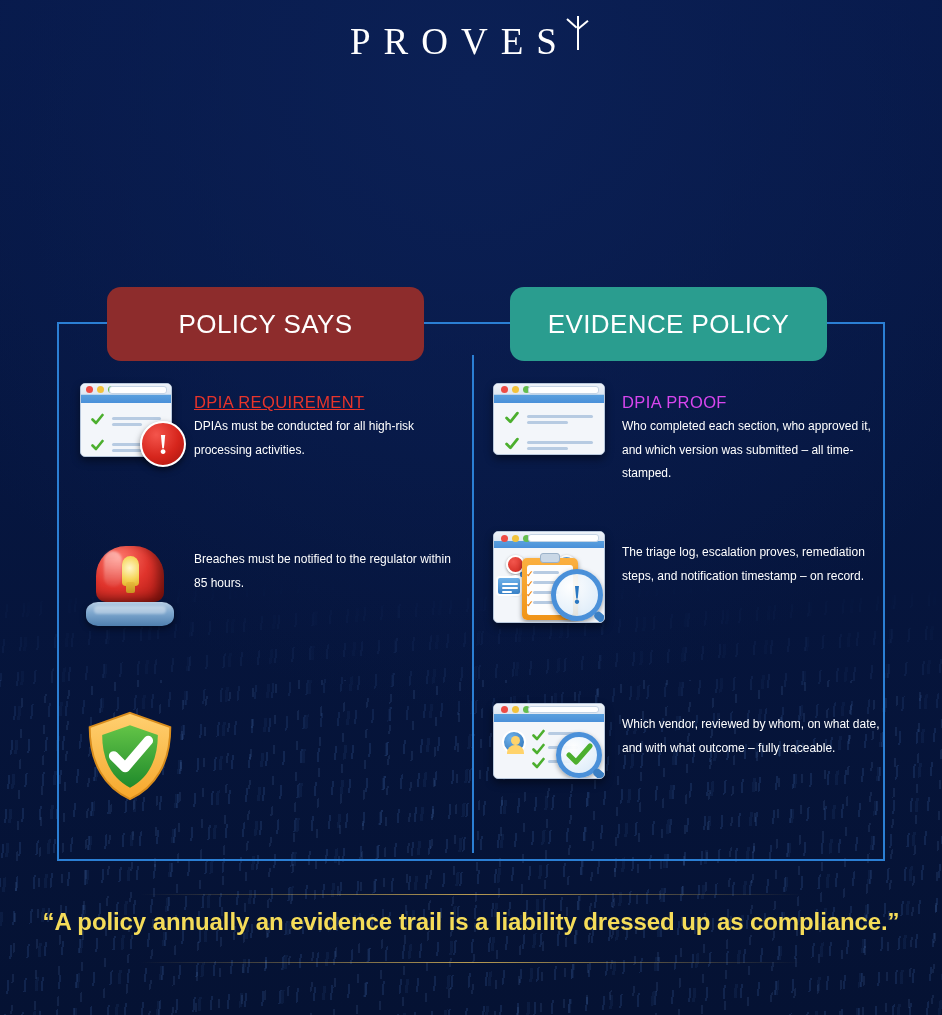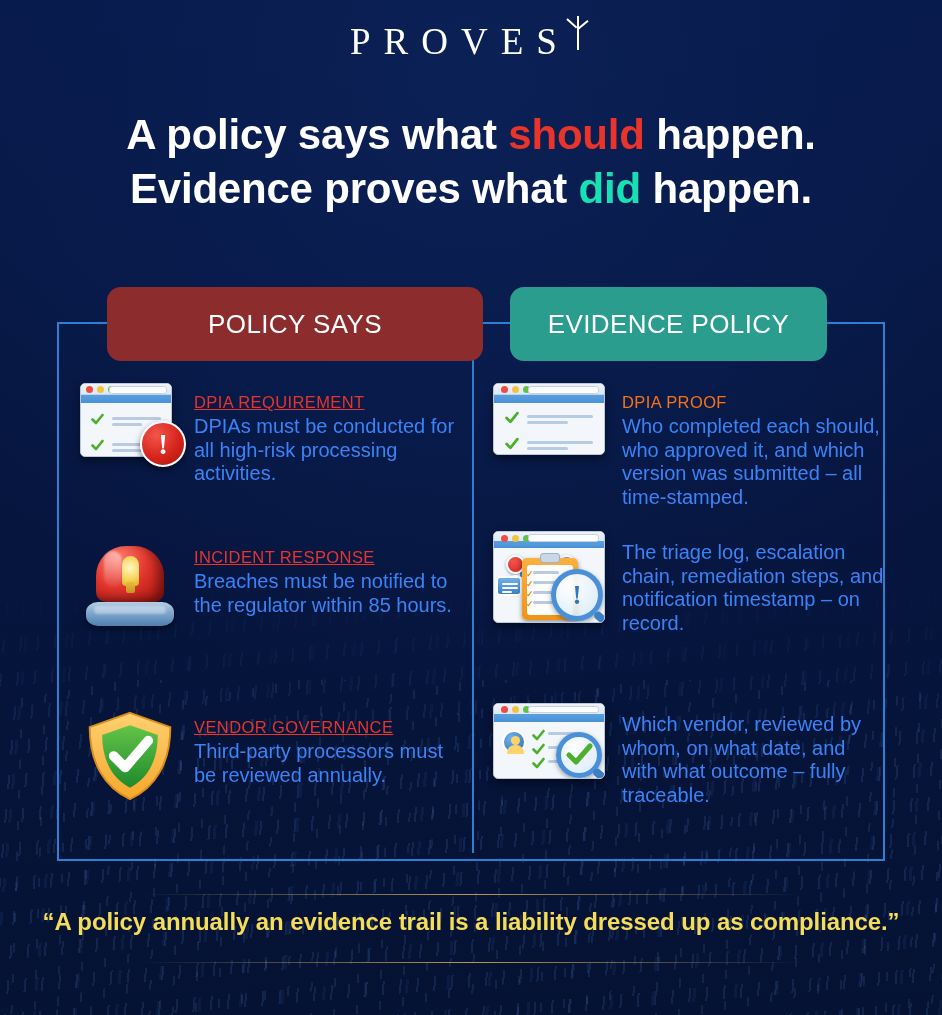--- a/index.html
+++ b/index.html
@@ -77,41 +77,41 @@
   .divider{
     position:absolute; left:472px; top:355px; width:2px; height:498px;
     background:#2b7fd4;
   }
 
   .chip{
     position:absolute; top:287px; height:74px; border-radius:14px;
     display:flex; align-items:center; justify-content:center;
     color:#fff; font-size:26px; font-weight:400; letter-spacing:.4px;
   }
-  .chip-policy{ left:107px; width:376px; background:#8d2c2c; }
+  .chip-policy{ left:107px; width:317px; background:#8d2c2c; }
   .chip-evidence{ left:510px; width:317px; background:#2a9d8f; }
 
   
   .col{ position:absolute; }
   .col-left{ left:80px; top:383px; width:380px; }
   .col-right{ left:490px; top:383px; width:395px; }
 
   .row{ display:flex; gap:14px; align-items:flex-start; }
   .row + .row{ margin-top:0; }
   .icon-cell{ flex:0 0 auto; display:flex; align-items:flex-start; justify-content:center; }
   .txt-cell{ flex:1 1 auto; padding-top:10px; }
 
   .row-title{
     font-size:16.5px; font-weight:400; letter-spacing:.4px;
     margin-bottom:3px; text-transform:uppercase;
   }
   .t-red{ color:#e8342b;text-decoration:underline; }
-  .t-teal{ color:#f97316; }
+  .t-teal{ color:#d946ef; }
   .row-body{
-    color:#3b82f6; font-size:20px; line-height:23.5px; font-weight:400;
+    color:#ffffff; font-size:12px; line-height:23.5px; font-weight:400;
   }
 
   
   .lr1{ position:absolute; top:0;   left:0; width:380px; }
   .lr2{ position:absolute; top:155px; left:0; width:380px; }
   .lr3{ position:absolute; top:325px; left:0; width:380px; }
   .rr1{ position:absolute; top:0;   left:0; width:395px; }
   .rr2{ position:absolute; top:148px; left:0; width:395px; }
   .rr3{ position:absolute; top:320px; left:0; width:395px; }
 
@@ -267,28 +267,20 @@
     <div class="logo">
       <span>PROVES</span>
       <span class="logo-rune">
         <i class="stem"></i>
           <i class="d1"></i>
           <i class="d2"></i>
       </span>
     </div>
   </div>
 
-  <div class="headline">
-    <div>
-      <span>A policy says what </span><span class="hl-red">should</span><span> happen.</span>
-    </div>
-    <div>
-      <span>Evidence proves what </span><span class="hl-teal">did</span><span> happen.</span>
-    </div>
-  </div>
 
   <div class="frame"></div>
   <div class="divider"></div>
 
   <div class="chip chip-policy">POLICY SAYS</div>
   <div class="chip chip-evidence">EVIDENCE POLICY</div>
 
   <div class="col col-left">
 
     <div class="row lr1">
@@ -341,21 +333,20 @@
     <div class="row lr2">
       <div class="icon-cell" style="width:100px;justify-content:center;">
         <div class="siren">
           <span class="dome"></span>
           <span class="glass"></span>
           <span class="bulb"></span>
           <span class="base"></span>
         </div>
       </div>
       <div class="txt-cell">
-        <div class="row-title t-red">INCIDENT RESPONSE</div>
         <div class="row-body">Breaches must be notified to the regulator within 85 hours.</div>
       </div>
     </div>
 
     <div class="row lr3">
       <div class="icon-cell" style="width:100px;justify-content:center;">
         <svg class="shield" viewBox="0 0 100 100">
           <defs>
             <linearGradient id="shOuter" x1="0" y1="0" x2="0" y2="1">
               <stop offset="0" stop-color="#ffd071"></stop>
@@ -365,24 +356,20 @@
             <linearGradient id="shInner" x1="0" y1="0" x2="0" y2="1">
               <stop offset="0" stop-color="#63c447"></stop>
                 <stop offset="1" stop-color="#1f8a2b"></stop>
             </linearGradient>
           </defs>
           <path d="M50 5 L92 20 C92 58 76 83 50 95 C24 83 8 58 8 20 Z" fill="url(#shOuter)" stroke="#d98d1c" stroke-width="2"></path>
           <path d="M50 18 L79 28 C79 55 68 74 50 83 C32 74 21 55 21 28 Z" fill="url(#shInner)"></path>
           <path d="M33 50 L45 62 L69 34" stroke="#ffffff" stroke-width="10" fill="none" stroke-linecap="round" stroke-linejoin="round"></path>
         </svg>
       </div>
-      <div class="txt-cell">
-        <div class="row-title t-red">VENDOR GOVERNANCE</div>
-        <div class="row-body">Third-party processors must be reviewed annually.</div>
-      </div>
     </div>
   </div>
 
   <div class="col col-right">
 
     <div class="row rr1">
       <div class="icon-cell" style="width:118px;justify-content:center;">
         <div class="win" style="width:112px;height:72px;">
           <div class="win-bar">
             <span class="win-dots">
@@ -414,21 +401,21 @@
                   <i></i>
                   <i></i>
                 </span>
               </div>
 
           </div>
         </div>
       </div>
       <div class="txt-cell">
         <div class="row-title t-teal">DPIA PROOF</div>
-        <div class="row-body">Who completed each should, who approved it, and which version was submitted – all time-stamped.</div>
+        <div class="row-body">Who completed each section, who approved it, and which version was submitted – all time-stamped.</div>
       </div>
     </div>
 
     <div class="row rr2">
       <div class="icon-cell" style="width:118px;justify-content:center;">
         <div class="win" style="width:112px;height:92px;">
           <div class="win-bar" style="height:18%;">
             <span class="win-dots" style="top:16%;">
                 <span class="d-red"></span>
                 <span class="d-yel"></span>
@@ -465,21 +452,21 @@
             </span>
             <span class="mag">
               <svg width="42" height="42" viewBox="0 0 42 42" style="position:absolute;left:0;top:0;">
                 <text x="21" y="30" text-anchor="middle" font-size="27" font-family="Liberation Serif, serif" font-weight="700" fill="#2a78c2">!</text>
               </svg>
             </span>
           </div>
         </div>
       </div>
       <div class="txt-cell">
-        <div class="row-body">The triage log, escalation chain, remediation steps, and notification timestamp – on record.</div>
+        <div class="row-body">The triage log, escalation proves, remediation steps, and notification timestamp – on record.</div>
       </div>
     </div>
 
     <div class="row rr3">
       <div class="icon-cell" style="width:118px;justify-content:center;">
         <div class="win" style="width:112px;height:76px;">
           <div class="win-bar" style="height:24%;">
             <span class="win-dots">
                 <span class="d-red"></span>
                 <span class="d-yel"></span>

